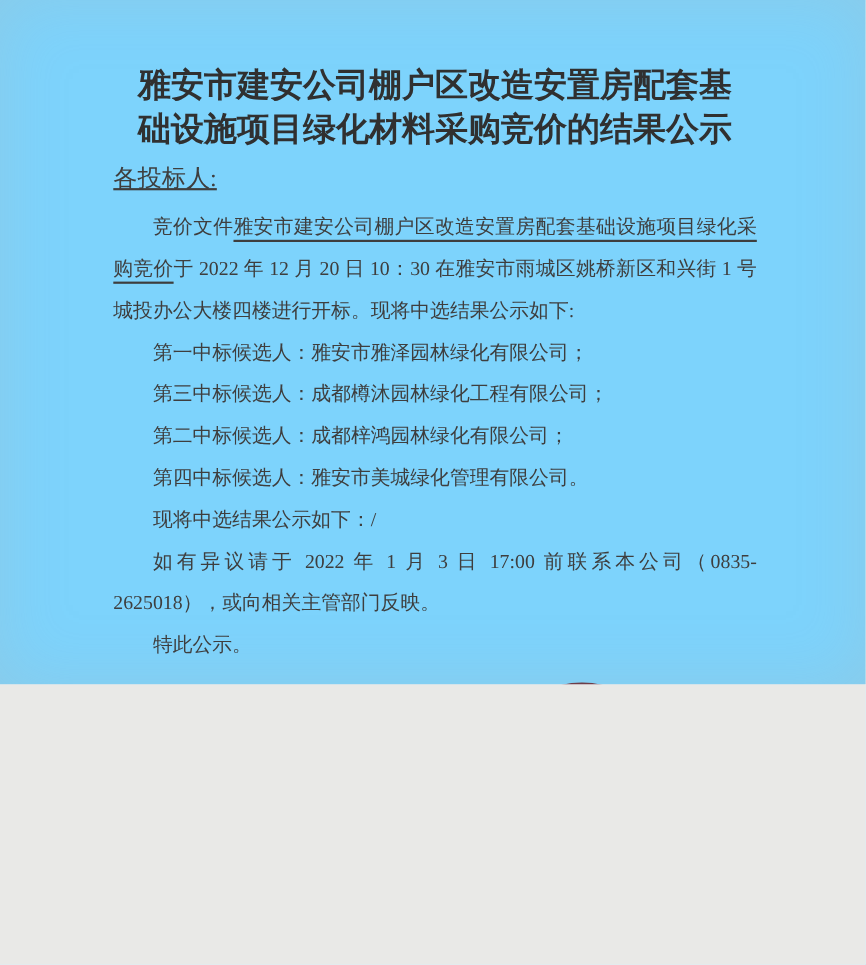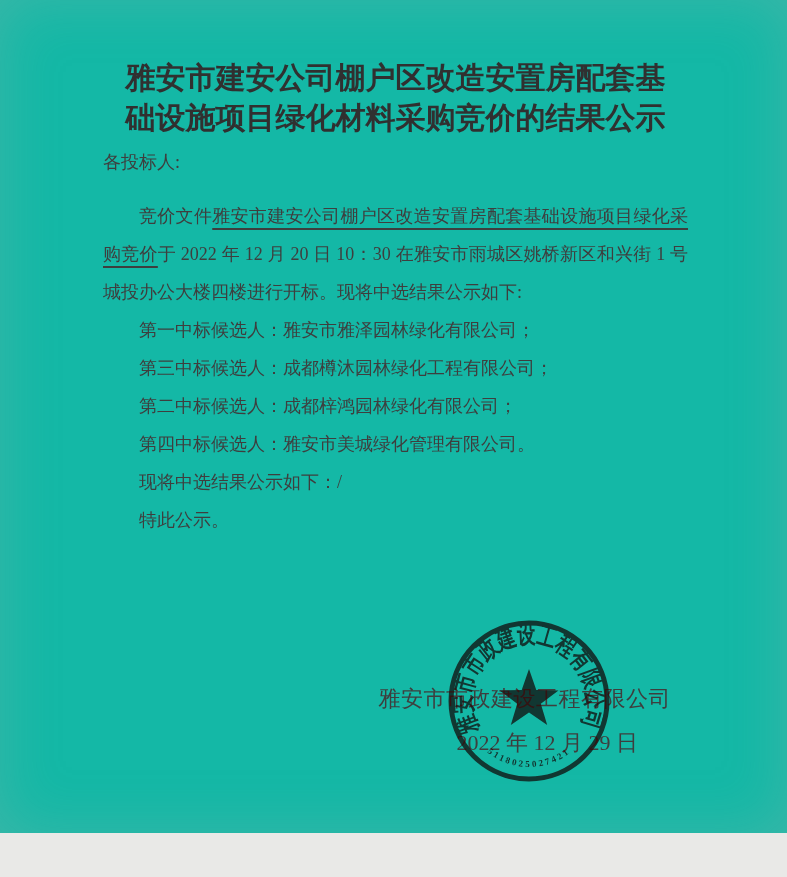--- a/index.html
+++ b/index.html
@@ -3,45 +3,46 @@
 <meta charset="utf-8">
 <style>
   html,body{margin:0;padding:0;}
   body{
     width:787px;height:877px;
     background:#e9e9e7;
     font-family:"Liberation Serif","DejaVu Serif",serif;
   }
   .page{
     position:relative;
-    width:787px;height:833px;
-    background:#14b8a6;
+    width:787px;height:622px;
+    background:#7dd3fc;
     color:#3e3e3e;
     overflow:hidden;
     box-shadow:inset 0 0 60px rgba(180,180,175,0.25);
   }
   .doc{
     position:absolute;
     left:103px;top:58px;width:585px;
   }
   .title{
     width:562px;
     margin:0 auto 0;
     font-size:30px;
     line-height:40px;
     font-weight:700;
     letter-spacing:0px;
     text-align:center;
     color:#303030;
   }
   .salutation{
-    margin:5px 0 16px 0;
-    font-size:18px;
+    margin:5px 0 6px 0;
+    font-size:22px;
     line-height:38px;
     color:#3e3e3e;
+    text-decoration:underline;
   }
   .para{
     margin:0;
     font-size:18px;
     line-height:38px;
     text-indent:2em;
     text-align:justify;
     color:#3e3e3e;
   }
   .u{
@@ -97,20 +98,21 @@
     <p class="para">第一中标候选人：雅安市雅泽园林绿化有限公司；</p>
 
     <p class="para">第三中标候选人：成都樽沐园林绿化工程有限公司；</p>
 
     <p class="para">第二中标候选人：成都梓鸿园林绿化有限公司；</p>
 
     <p class="para">第四中标候选人：雅安市美城绿化管理有限公司。</p>
 
     <p class="para">现将中选结果公示如下：/</p>
 
+    <p class="para">如有异议请于 2022 年 1 月 3 日 17:00 前联系本公司（0835-2625018），或向相关主管部门反映。</p>
 
     <p class="para">特此公示。</p>
 
   </div>
 
   <div class="sig-name">雅安市市政建设工程有限公司</div>
 
   <div class="sig-date">2022 年 12 月 29 日</div>
 
   <svg class="seal" viewBox="0 0 180 180" xmlns="http://www.w3.org/2000/svg">

